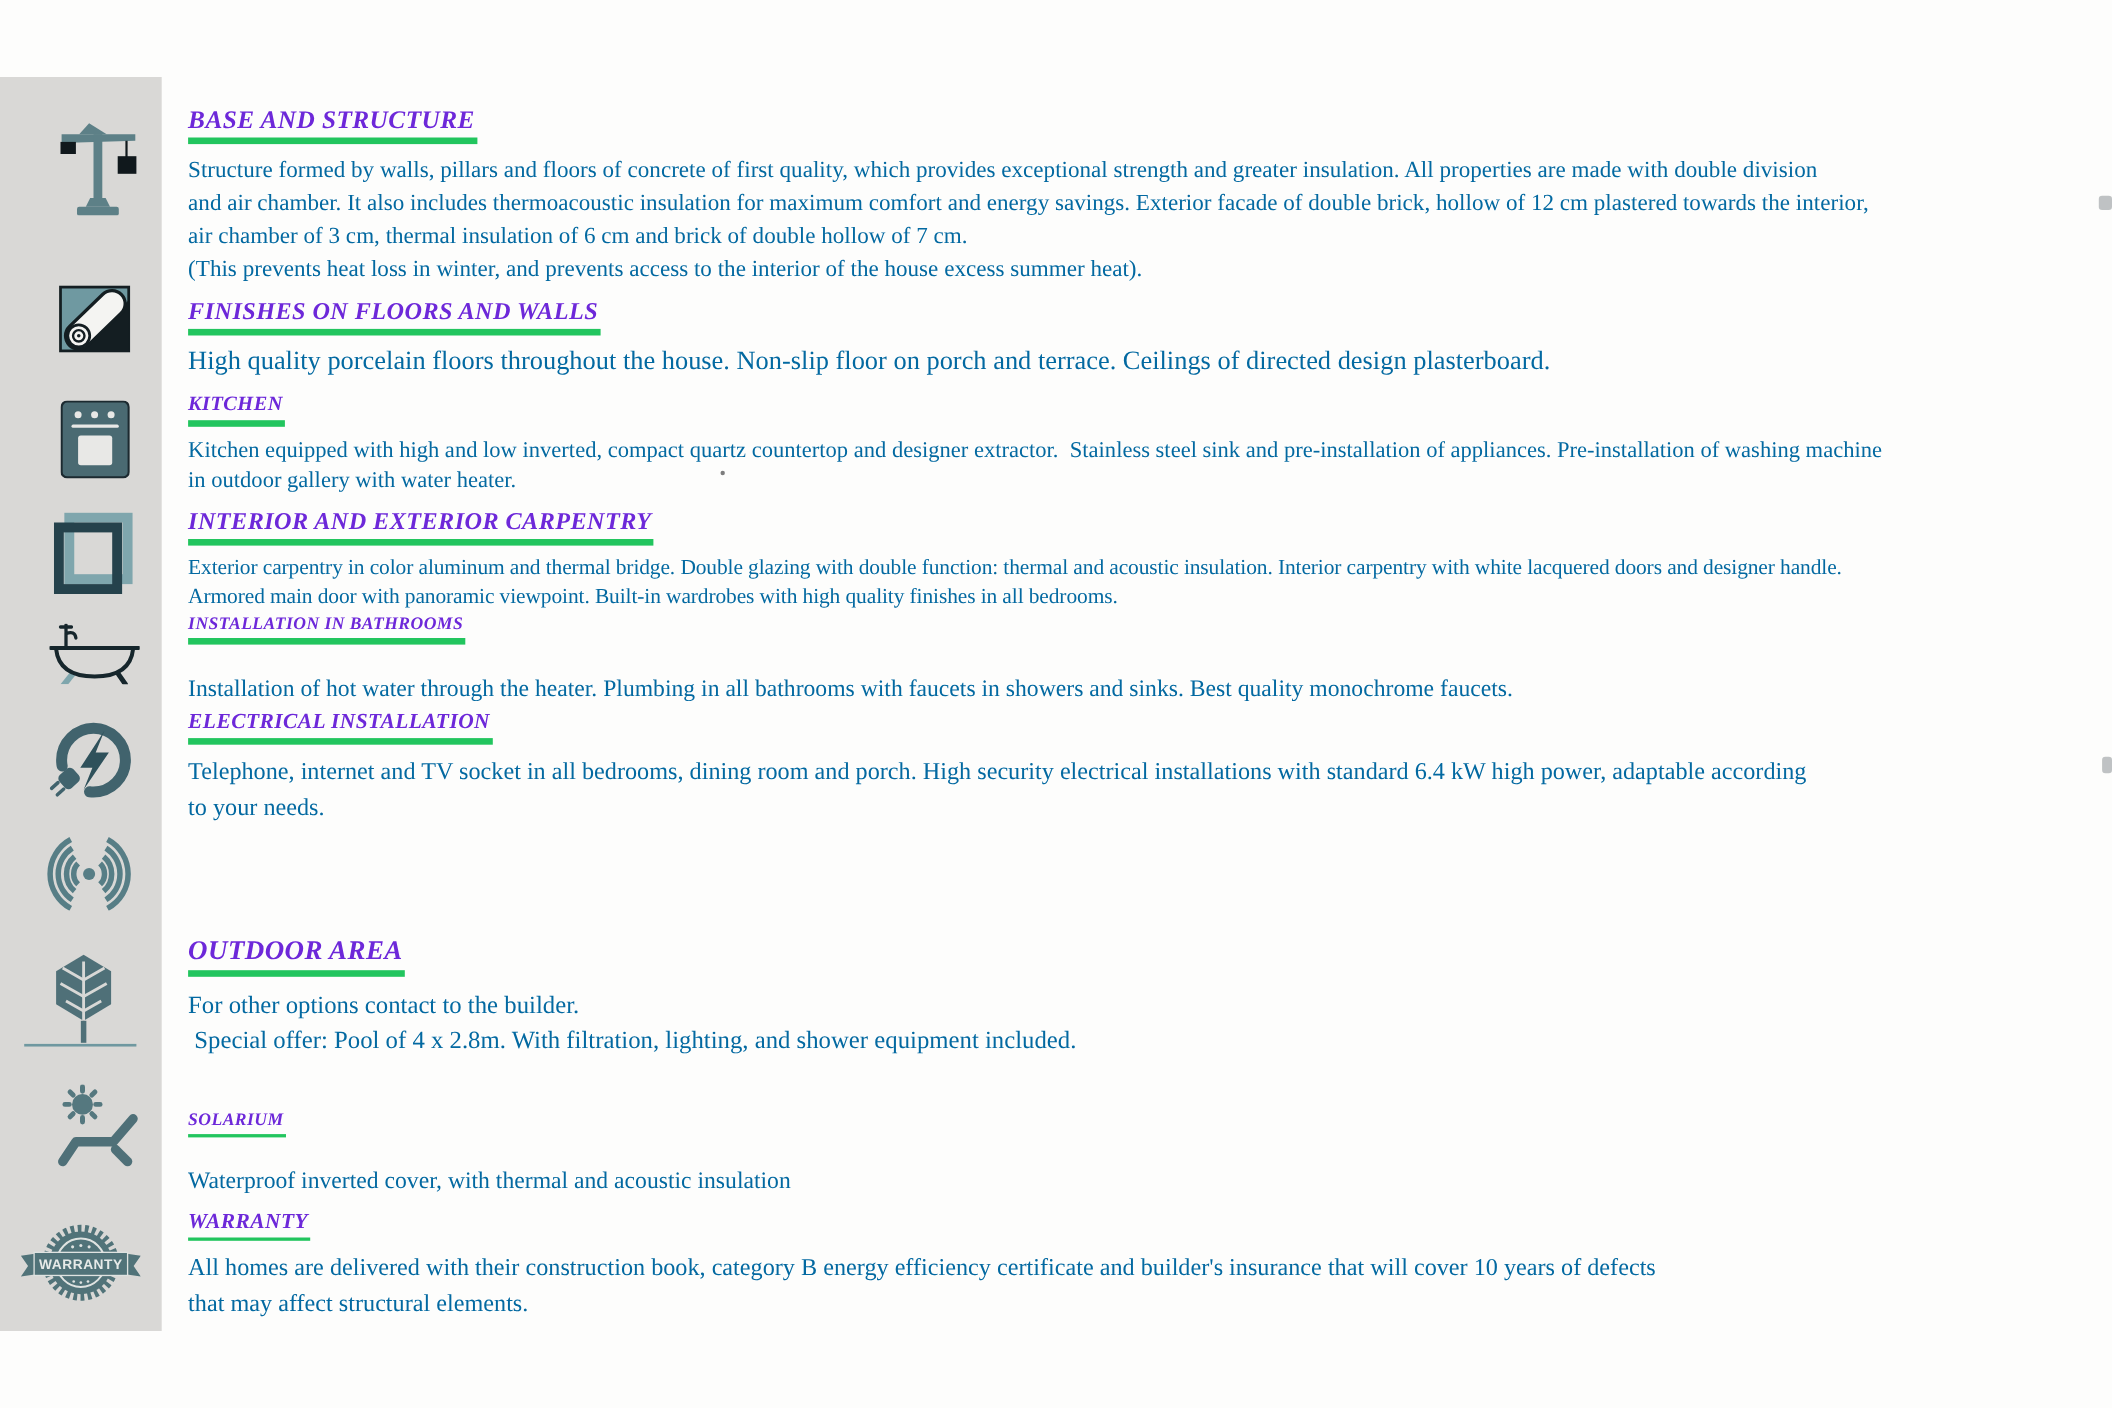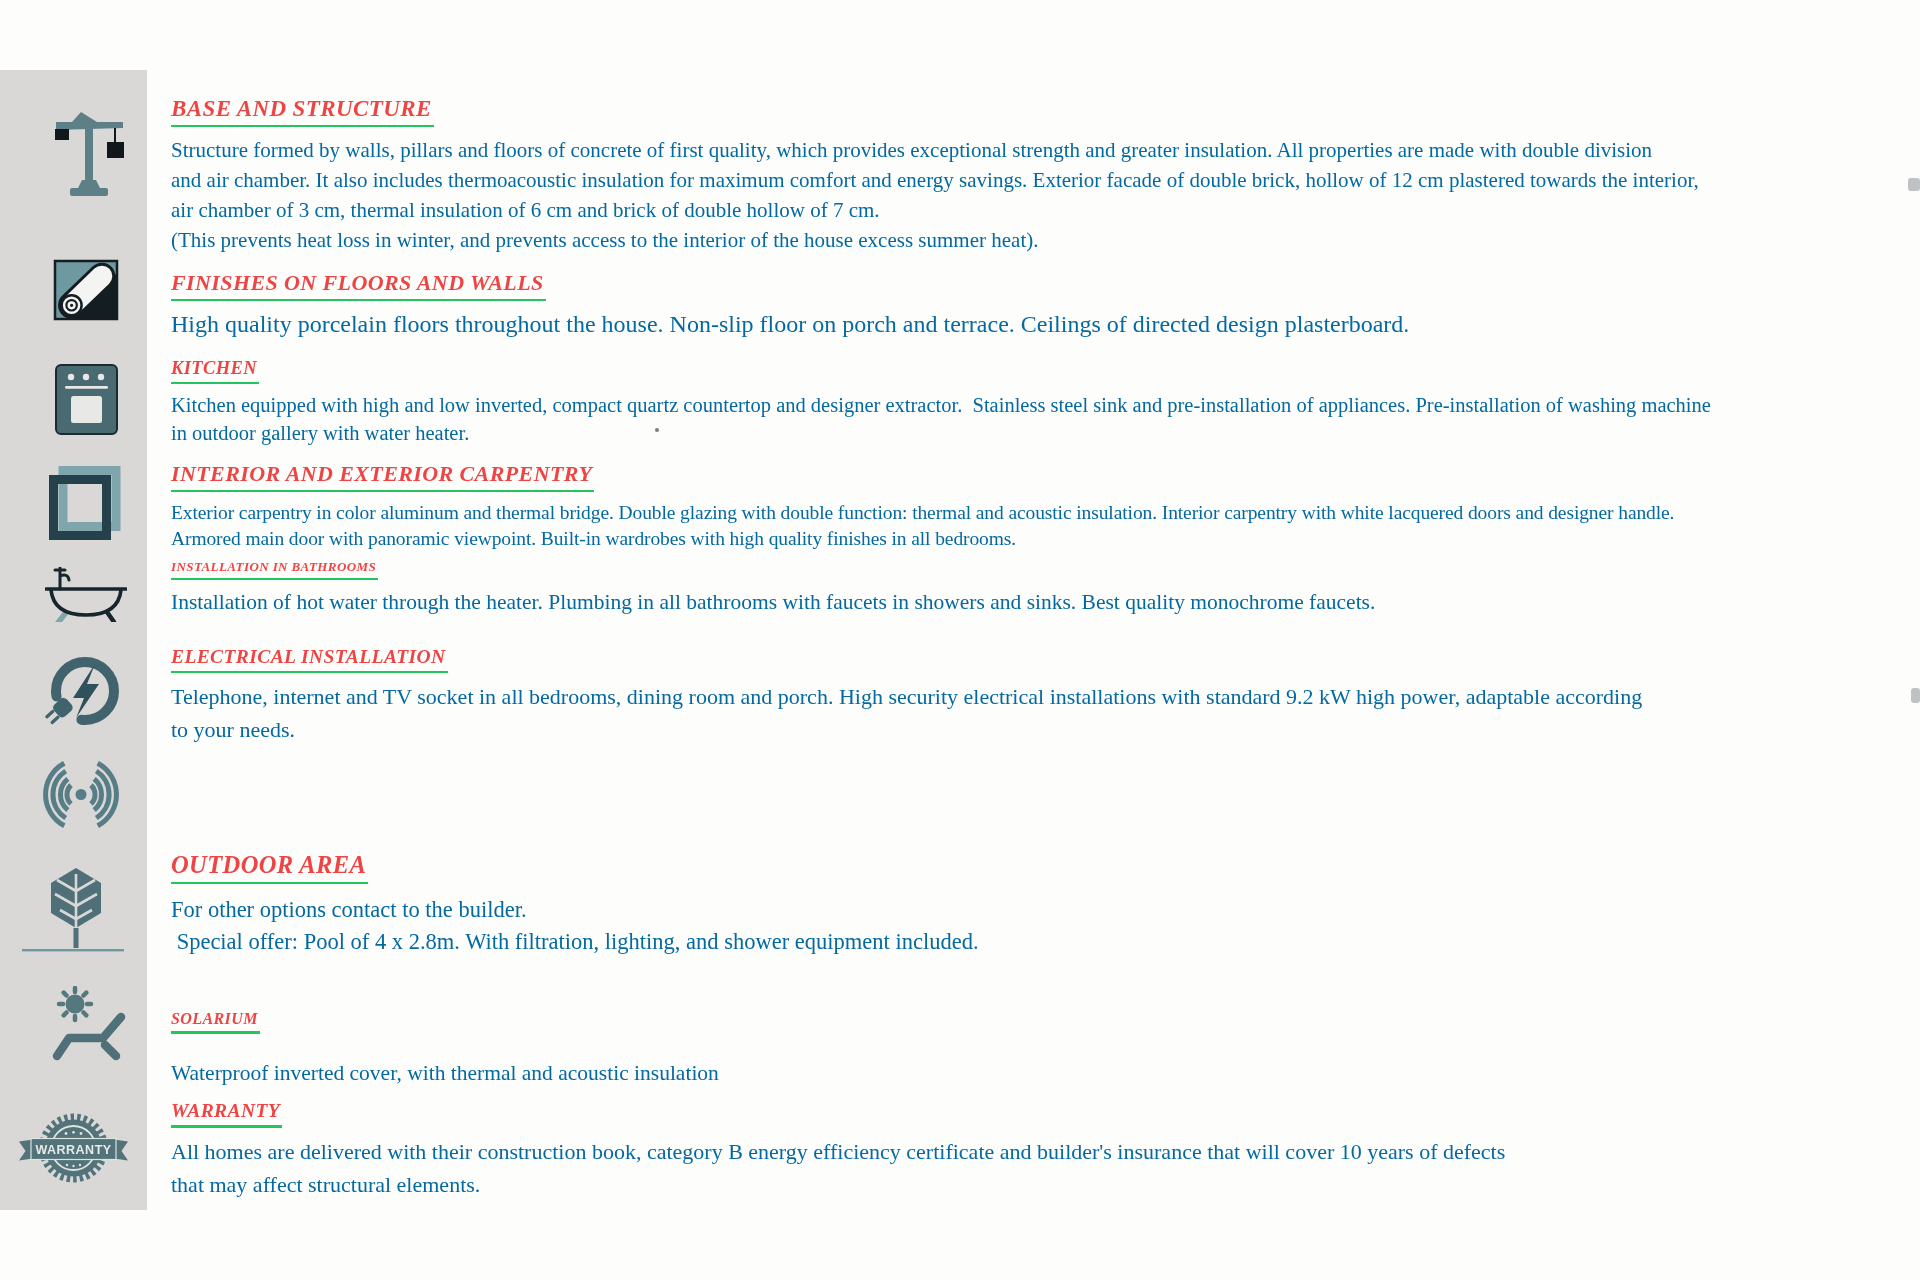--- a/index.html
+++ b/index.html
@@ -14,29 +14,29 @@
   #ic-window{left:49px;top:396px;width:72px;height:74px;}
   #ic-bath{left:45px;top:497px;width:82px;height:55px;}
   #ic-elec{left:45px;top:584px;width:76px;height:74px;}
   #ic-signal{left:37px;top:691px;width:88px;height:67px;}
   #ic-tree{left:20px;top:794px;width:106px;height:90px;}
   #ic-solarium{left:51px;top:916px;width:77px;height:77px;}
   #ic-warranty{left:19px;top:1040px;width:109px;height:77px;}
   .icon svg{display:block;width:100%;height:100%;}
   
   .sec{position:absolute;left:171px;}
-  .title{display:table;font-style:italic;font-weight:600;color:#ef4444;
-         border-bottom:2px solid #22c55e;padding:0 2px 3px 0;margin:0 0 8px 0;letter-spacing:.4px;
+  .title{display:table;font-style:italic;font-weight:600;color:#6d28d9;
+         border-bottom:6px solid #22c55e;padding:0 2px 3px 0;margin:0 0 8px 0;letter-spacing:.4px;
          white-space:pre;}
   .line{white-space:pre;color:#0369a1;}
   #sec-base{top:96px}        #sec-base .title{font-size:23px}      #sec-base .line{font-size:21px;line-height:30px}
   #sec-finishes{top:270px}   #sec-finishes .title{font-size:22px}  #sec-finishes .line{font-size:24px;line-height:30px}
   #sec-kitchen{top:358px}    #sec-kitchen .title{font-size:18.5px;margin-bottom:7px} #sec-kitchen .line{font-size:20.5px;line-height:28px}
   #sec-carpentry{top:461px}  #sec-carpentry .title{font-size:22px} #sec-carpentry .line{font-size:19.5px;line-height:26px;letter-spacing:-0.1px}
-  #sec-bath{top:559px}       #sec-bath .title{font-size:13px;margin-bottom:7px} #sec-bath .line{font-size:21.5px;line-height:30px}
+  #sec-bath{top:559px}       #sec-bath .title{font-size:16px;margin-bottom:25px} #sec-bath .line{font-size:21.5px;line-height:30px}
   #sec-elec{top:646px}       #sec-elec .title{font-size:19.5px;margin-bottom:7px} #sec-elec .line{font-size:22px;line-height:33px}
   #sec-special{top:748px}    #sec-special .title{font-size:22.5px;margin-bottom:7px} #sec-special .line{font-size:21.5px;line-height:30px}
   #sec-outdoor{top:851px}    #sec-outdoor .title{font-size:24.5px;margin-bottom:10px} #sec-outdoor .line{font-size:22.5px;line-height:32px}
   #sec-solarium{top:1010px}  #sec-solarium .title{font-size:16px;margin-bottom:24px;border-bottom-width:3px} #sec-solarium .line{font-size:21.5px;line-height:30px}
   #sec-warranty{top:1100px}  #sec-warranty .title{font-size:19.5px;margin-bottom:7px;border-bottom-width:3px} #sec-warranty .line{font-size:22px;line-height:33px}
   
   .artifact{position:absolute;background:#8d9296;border-radius:3px;opacity:.55;}
   #art-1{left:1908px;top:178px;width:12px;height:13px;}
   #art-2{left:1911px;top:688px;width:9px;height:15px;}
   #art-3{left:655px;top:428px;width:4px;height:4px;border-radius:50%;background:#5c5c5c;opacity:.8;}
@@ -198,21 +198,21 @@
     <div class="line">Armored main door with panoramic viewpoint. Built-in wardrobes with high quality finishes in all bedrooms.</div>
   </section>
 
   <section class="sec" id="sec-bath">
     <h2 class="title">INSTALLATION IN BATHROOMS</h2>
     <div class="line">Installation of hot water through the heater. Plumbing in all bathrooms with faucets in showers and sinks. Best quality monochrome faucets.</div>
   </section>
 
   <section class="sec" id="sec-elec">
     <h2 class="title">ELECTRICAL INSTALLATION</h2>
-    <div class="line">Telephone, internet and TV socket in all bedrooms, dining room and porch. High security electrical installations with standard 9.2 kW high power, adaptable according</div>
+    <div class="line">Telephone, internet and TV socket in all bedrooms, dining room and porch. High security electrical installations with standard 6.4 kW high power, adaptable according</div>
     <div class="line">to your needs.</div>
   </section>
 
 
   <section class="sec" id="sec-outdoor">
     <h2 class="title">OUTDOOR AREA</h2>
     <div class="line">For other options contact to the builder.</div>
     <div class="line"> Special offer: Pool of 4 x 2.8m. With filtration, lighting, and shower equipment included.</div>
   </section>
 

